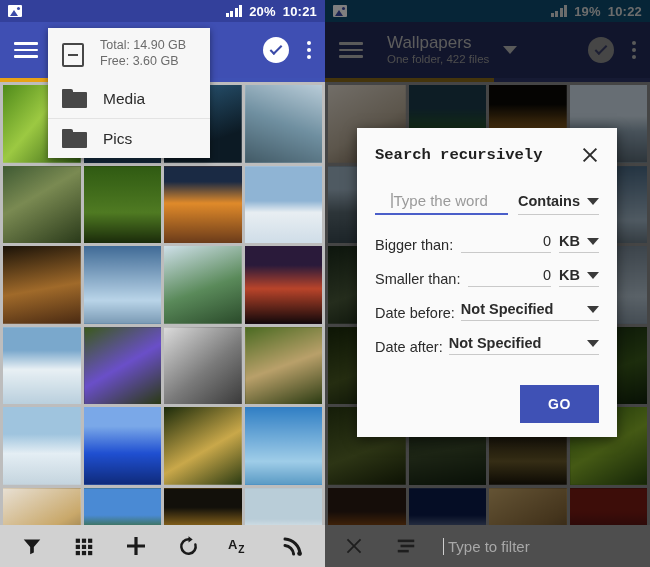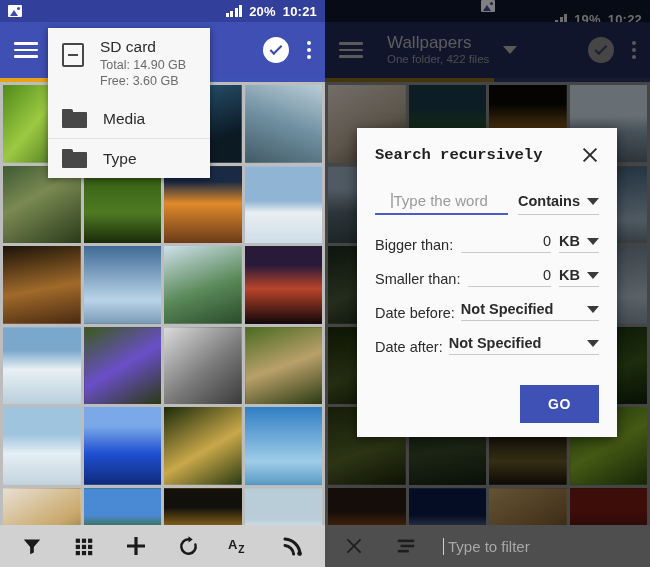--- a/index.html
+++ b/index.html
@@ -205,32 +205,31 @@
         <div class="tile" style="background-image:linear-gradient(180deg,#b9cdd8 40%,#e8eef2 60%,#9fb4c4)"></div>
       </div>
     </div>
 
     <div class="dropdown">
       <div class="dd-head">
         <div class="sd-icon">
             <i></i>
           </div>
         <div>
-          <div class="dd-title">SD card</div>
           <div class="dd-sub">Total: 14.90 GB</div>
           <div class="dd-sub">Free: 3.60 GB</div>
         </div>
       </div>
       <div class="dd-item">
         <div class="folder-icon"></div>
         <span class="dd-label">Media</span>
       </div>
       <div class="dd-item">
         <div class="folder-icon"></div>
-        <span class="dd-label">Type</span>
+        <span class="dd-label">Pics</span>
       </div>
     </div>
 
     <div class="bottombar-left">
       <div class="ticon">
         <svg width="22" height="22" viewBox="0 0 24 24">
             <path d="M3 5h18l-7 8v6l-4 2v-8z" fill="#1a1a1a"></path>
           </svg>
       </div>
       <div class="ticon">
@@ -270,21 +269,21 @@
           <path d="M4 4a16 16 0 0 1 15 15" stroke="#1a1a1a" stroke-width="3" fill="none" stroke-linecap="round"></path>
           <path d="M4 10.5a9.5 9.5 0 0 1 8.6 8.6" stroke="#1a1a1a" stroke-width="3" fill="none" stroke-linecap="round"></path>
           <circle cx="18.5" cy="18.5" r="2.3" fill="#1a1a1a"></circle>
         </svg>
       </div>
     </div>
   </div>
 
   <div class="panel" style="background:#8a8a8a;">
 
-    <div class="statusbar" style="background:#0f172a;flex-direction:column;">
+    <div class="statusbar" style="background:#0c4a6e;">
       <div class="left">
         <div class="img-icon"></div>
       </div>
       <div class="right" style="color:#d8d8d8;">
         <div class="sig">
             <i style="background:#d8d8d8"></i>
             <i style="background:#d8d8d8"></i>
             <i style="background:#d8d8d8"></i>
             <i style="background:#d8d8d8"></i>
           </div>

